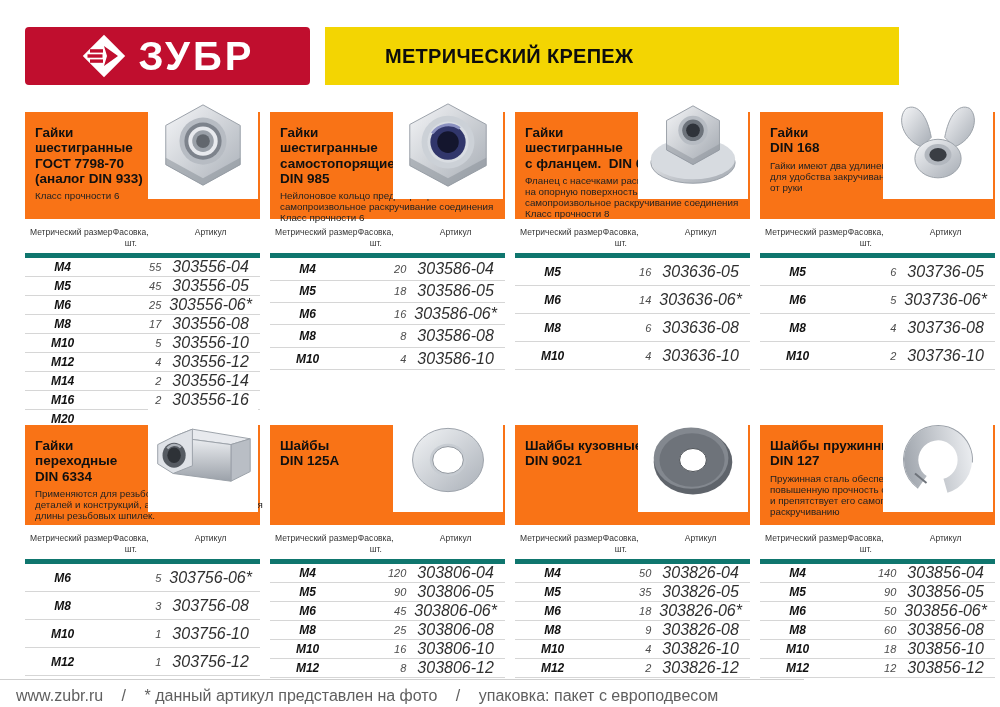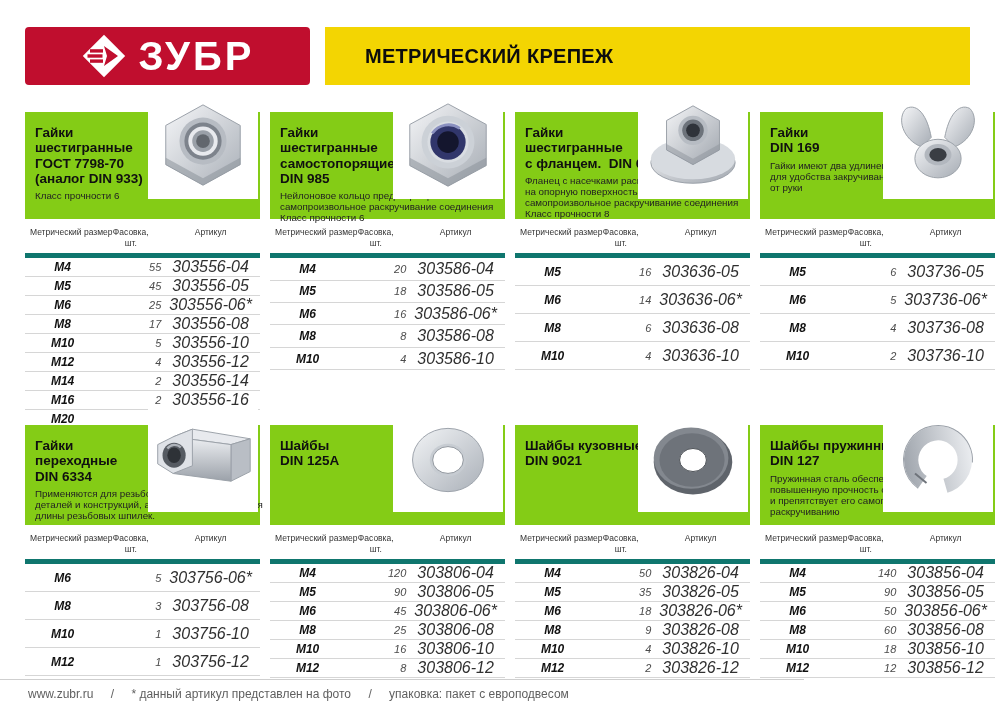--- a/index.html
+++ b/index.html
@@ -3,29 +3,29 @@
 <meta charset="utf-8">
 <style>
   * { box-sizing: border-box; margin: 0; padding: 0; }
   html,body { width:1000px; height:707px; background:#fff; overflow:hidden;
     font-family:"Liberation Sans","DejaVu Sans",sans-serif; color:#1a1a1a; position:relative; }
 
   
   .logo-box { position:absolute; left:25px; top:27px; width:285px; height:58px;
     border-radius:4px; display:flex; align-items:center; justify-content:center; gap:12px;text-align:center; }
   .brand-text { color:#fff; font-weight:bold; font-size:40px; letter-spacing:3px; line-height:1; }
-  .title-box { position:absolute; left:325px; top:27px; width:645px; height:58px;
-    display:flex; align-items:center; padding-left:40px; }
+  .title-box { position:absolute; left:325px; top:27px; width:574px; height:58px;
+    display:flex; align-items:center; padding-left:60px; }
   .title-text { font-weight:bold; font-size:20px; color:#0d0d0d; letter-spacing:.3px; }
 
   
   .card { position:absolute; width:235px; }
   .photo { position:absolute; top:0; right:2px; width:110px; height:104px; background:#fff;
     display:flex; align-items:center; justify-content:center; z-index:2; }
-  .head { position:relative; z-index:1; margin-top:17px; background:#84cc16;
+  .head { position:relative; z-index:1; margin-top:17px; background:#f97316;
     padding:13px 8px 6px 10px; }
   .card.r0 .head { height:107px; }
   .card.r1 .head { height:100px; }
   .title { font-size:13.5px; font-weight:bold; line-height:1.13; color:#101010; }
   .title div { white-space:pre-wrap; }
   .desc { margin-top:4px; font-size:9.8px; line-height:1.14; color:#222; }
   .desc div { white-space:nowrap; }
 
   .thead { display:flex; align-items:flex-start; padding:8px 0 5px; }
   .th { font-size:8.5px; color:#333; }
@@ -36,21 +36,21 @@
   .tbody { display:flex; flex-direction:column; min-height:117px; border-top:5px solid #0f766e;font-style:italic; }
   .tr { flex:1 1 auto; min-height:17.5px; display:flex; align-items:center;
     border-bottom:1px solid #d6d6d6; }
   .card.r1 .tr { min-height:19px; }
   .td-size { width:32%; text-align:center; font-weight:bold; font-size:12px; color:#111; }
   .td-qty  { width:26%; text-align:right; font-size:11px; color:#4a4a4a; }
   .td-art  { width:42%; text-align:center; font-size:16px; color:#303030; }
 
   
   .footer { position:absolute; left:0; top:679px; width:804px; border-top:1px solid #cfcfcf;
-    padding:7px 0 0 28px; font-size:12px; color:#5f5f5f; }
+    padding:7px 0 0 16px; font-size:16px; color:#5f5f5f; }
   .footer span, .footer a { margin-right:14px; color:#5f5f5f; text-decoration:none; }
 </style>
 </head>
 <body>
 
 <div class="logo-box" style="background: rgb(192, 14, 46);">
   <svg width="46" height="46" viewBox="0 0 46 46">
     <rect x="8" y="8" width="30" height="30" transform="rotate(45 23 23)" fill="#ffffff"></rect>
     <polygon points="23,13 37,23 23,33 26,23" fill="#c00e2e"></polygon>
     <rect x="9" y="16.2" width="13" height="3.4" fill="#c00e2e"></rect>
@@ -290,21 +290,21 @@
    <path d="M38,50 C18,42 12,20 22,10 C34,4 44,18 48,40 Z" fill="url(#g3a)" stroke="#9aa0a8"></path>
    <path d="M72,50 C92,42 98,20 88,10 C76,4 66,18 62,40 Z" fill="url(#g3a)" stroke="#9aa0a8"></path>
    <ellipse cx="55" cy="62" rx="24" ry="20" fill="url(#g3a)" stroke="#9aa0a8"></ellipse>
    <ellipse cx="55" cy="58" rx="14" ry="11" fill="#b2b7be"></ellipse>
    <ellipse cx="55" cy="58" rx="9" ry="7" fill="#3a3e44"></ellipse>
         </svg>
       </div>
       <div class="head">
         <div class="title">
           <div>Гайки</div>
-          <div>DIN 169</div>
+          <div>DIN 168</div>
         </div>
         <div class="desc">
           <div>Гайки имеют два удлиненных уса («барашек»)</div>
           <div>для удобства закручивания и откручивания</div>
           <div>от руки</div>
         </div>
       </div>
       <div class="thead">
         <div class="th th-size">Метрический размер</div>
         <div class="th th-pack">

